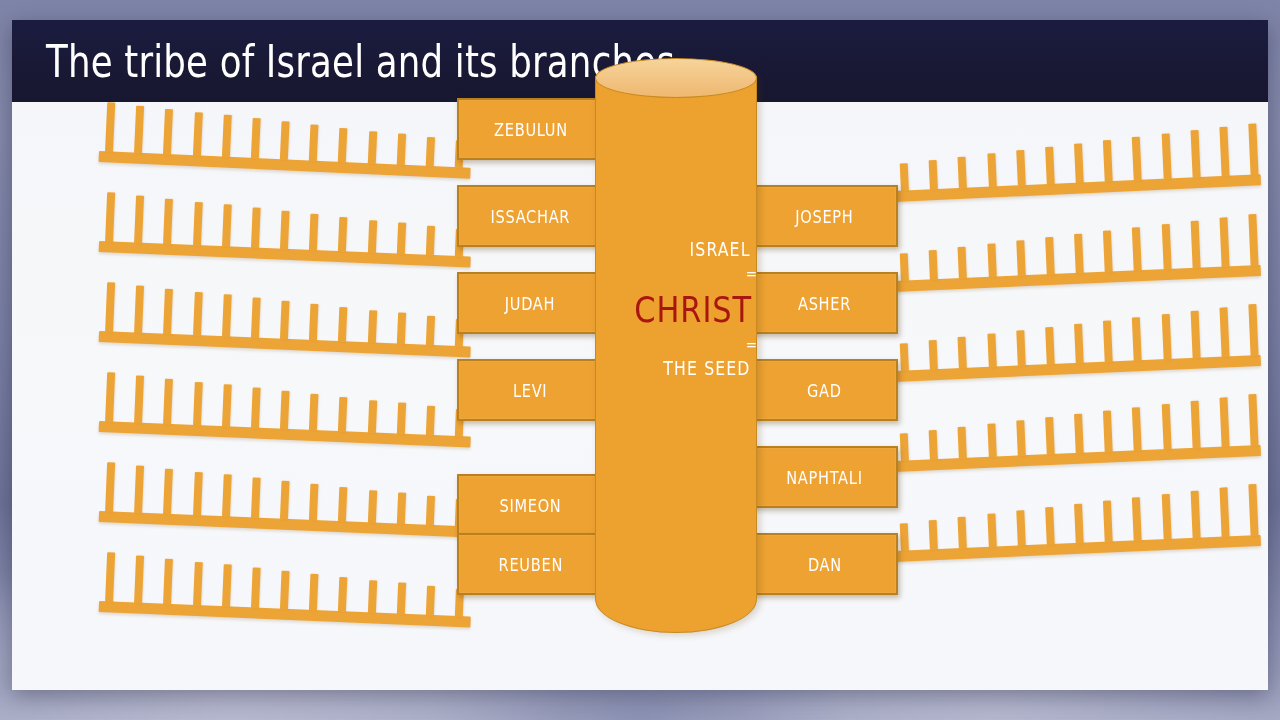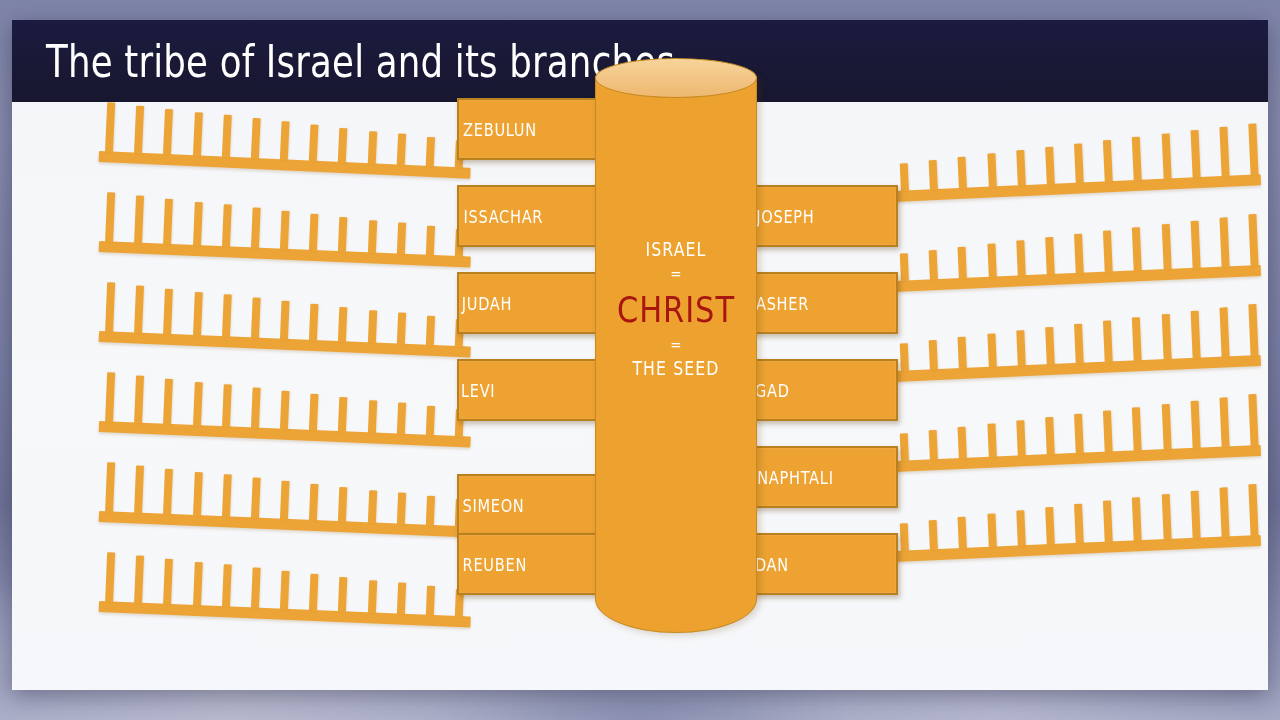--- a/index.html
+++ b/index.html
@@ -110,21 +110,21 @@
 
   
   .tribe-box {
     position: absolute;
     height: 58px;
     background: #eda232;
     border: 2px solid #b9801f;
     box-shadow: 2px 3px 5px rgba(90,60,10,0.32), inset 0 0 0 1px rgba(255,255,255,0.06);
     display: flex;
     align-items: center;
-    justify-content: flex-start;
+    justify-content: center;
     z-index: 6;
   }
   .tribe-box .tribe-label {
     color: #ffffff;
     font-family: "Liberation Sans Narrow", "DejaVu Sans Condensed", "Liberation Sans", sans-serif;
     font-size: 18px;
     letter-spacing: 0.8px;
     font-weight: 400;
     white-space: nowrap;
     transform: scaleX(0.9);
@@ -160,21 +160,21 @@
     background: linear-gradient(180deg, #f6d49a 0%, #f2c483 55%, #eeb86f 100%);
     border: 1.5px solid #c78a22;
     border-radius: 50%;
     box-sizing: border-box;
   }
   .cyl-text {
     position: absolute;
     left: 0;
     right: 0;
     top: 180px;
-    text-align: center;
+    text-align: right;
     font-family: "Liberation Sans Narrow", "DejaVu Sans Condensed", "Liberation Sans", sans-serif;
   }
   .cyl-text .line-israel,
   .cyl-text .line-seed {
     color: #ffffff;
     font-size: 19px;
     letter-spacing: 1.2px;
     line-height: 1.25;
     transform: scaleX(0.92);
   }

